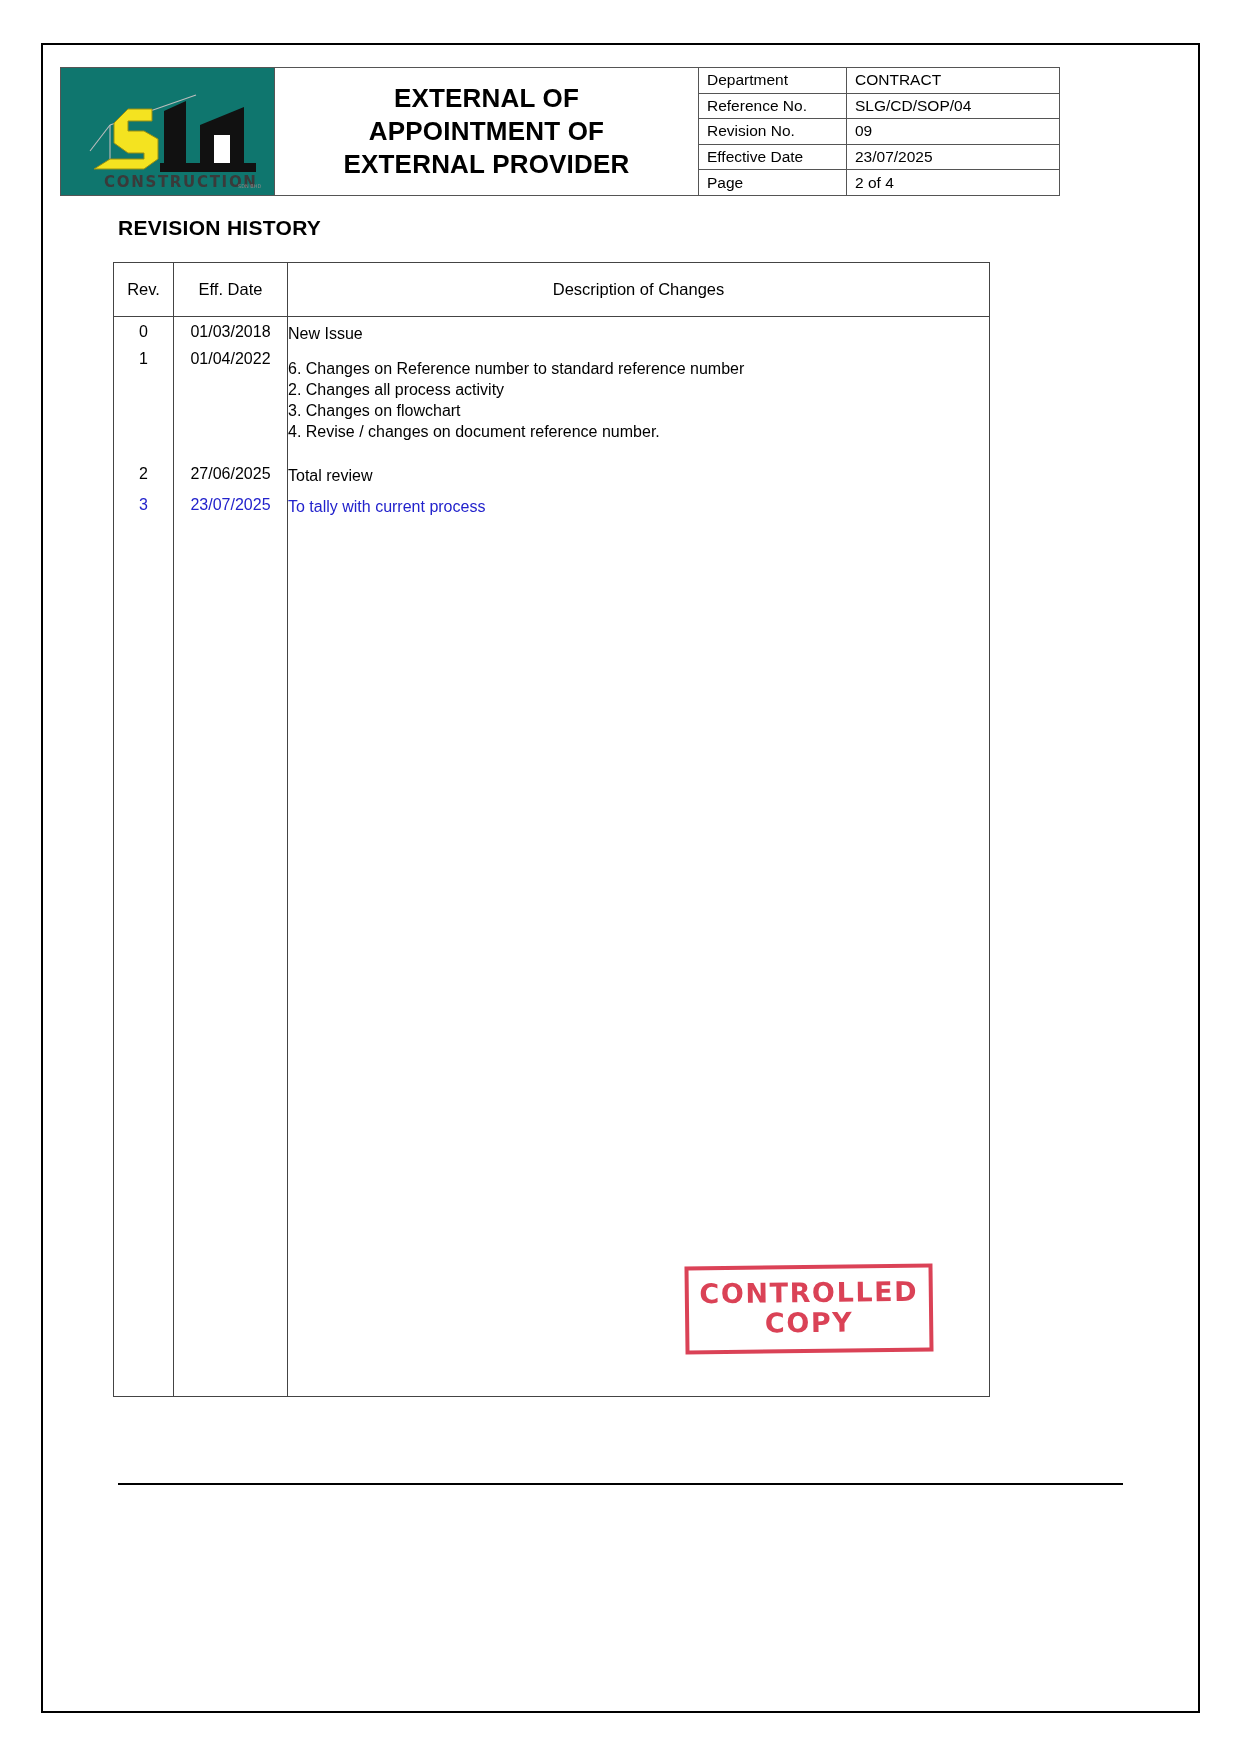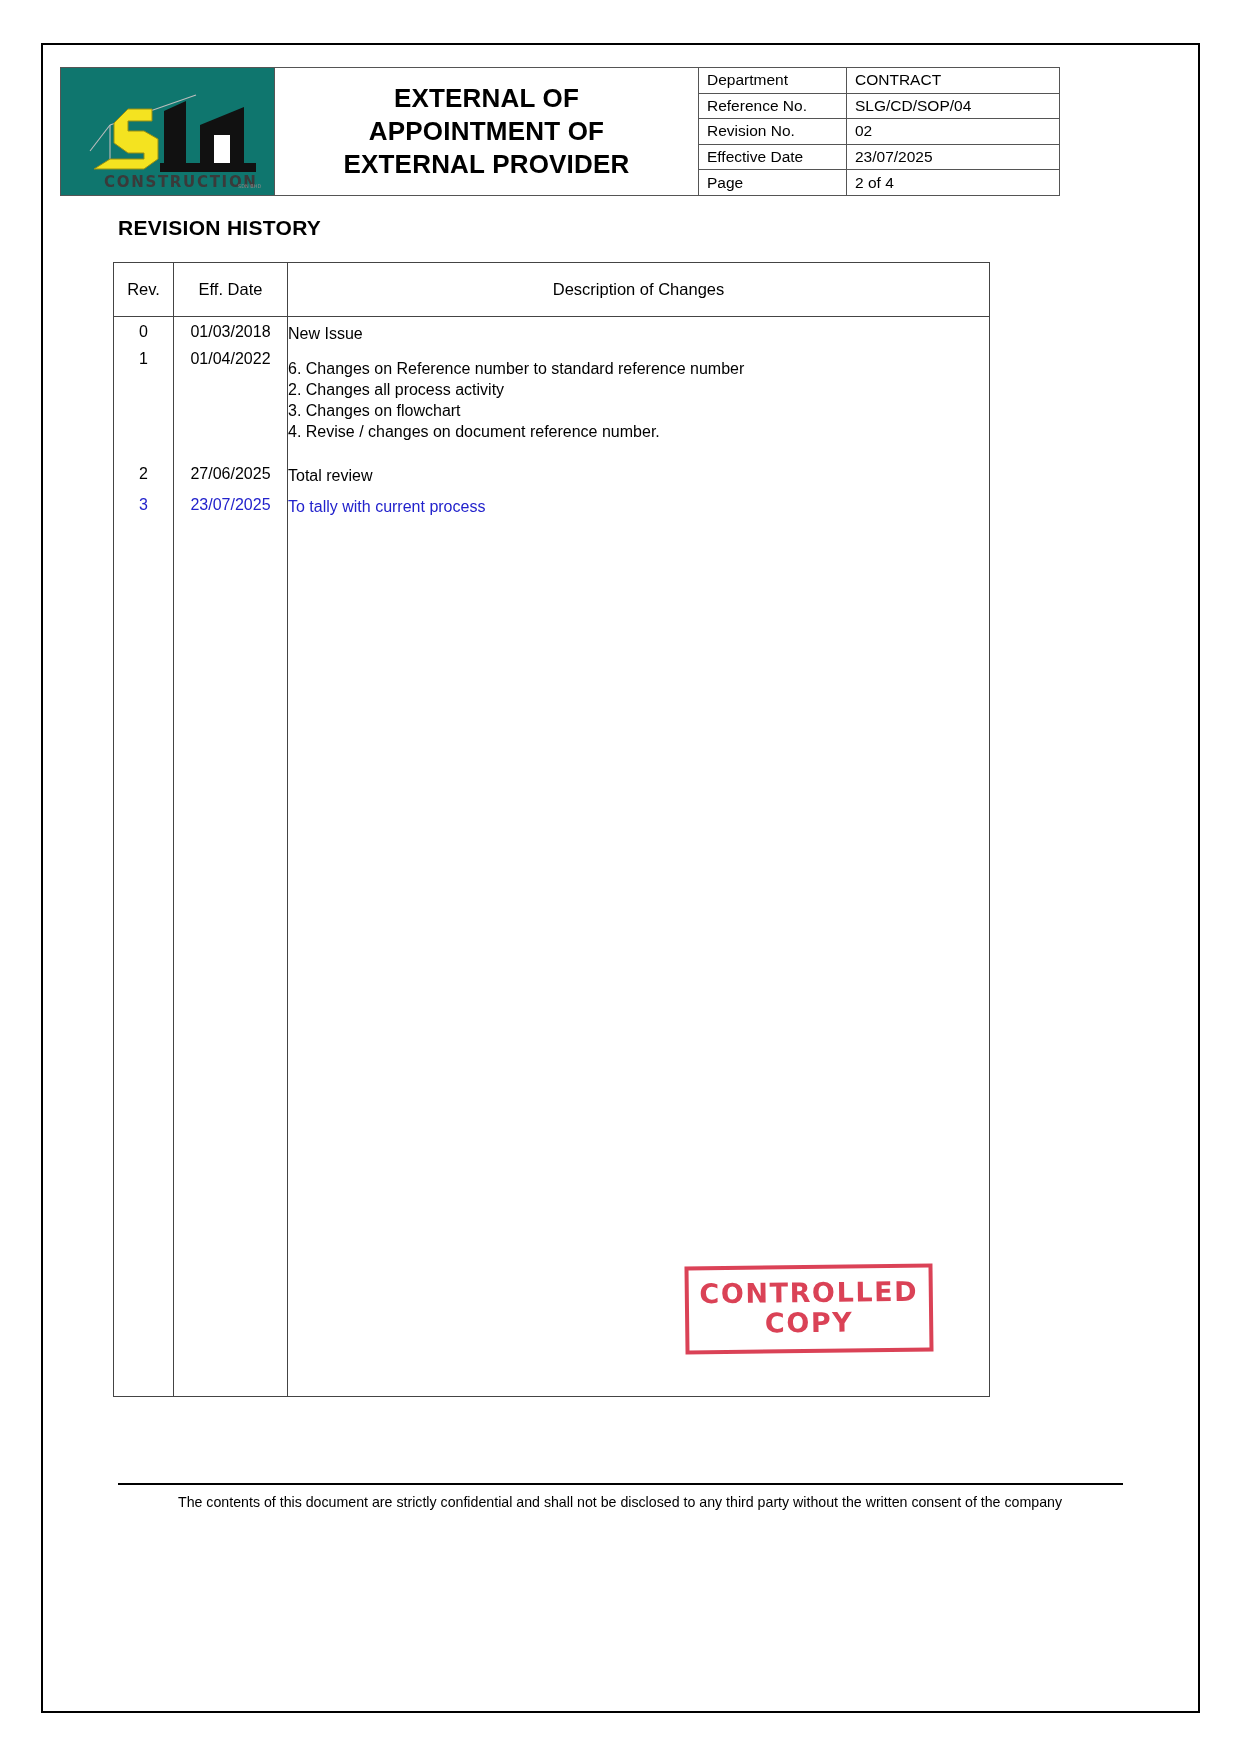--- a/index.html
+++ b/index.html
@@ -247,21 +247,21 @@
         <tr>
           <td class="meta-label">Department</td>
           <td class="meta-value">CONTRACT</td>
         </tr>
         <tr>
           <td class="meta-label">Reference No.</td>
           <td class="meta-value">SLG/CD/SOP/04</td>
         </tr>
         <tr>
           <td class="meta-label">Revision No.</td>
-          <td class="meta-value">02</td>
+          <td class="meta-value">09</td>
         </tr>
         <tr>
           <td class="meta-label">Effective Date</td>
           <td class="meta-value">23/07/2025</td>
         </tr>
         <tr>
           <td class="meta-label">Page</td>
           <td class="meta-value">2 of 4</td>
         </tr>
       </tbody>
@@ -319,14 +319,13 @@
       </tbody>
     </table>
   </div>
 
   <div class="stamp">
     <div class="stamp-line1">CONTROLLED</div>
     <div class="stamp-line2">COPY</div>
   </div>
 
   <div class="footer-rule"></div>
-  <div class="footer-text">The contents of this document are strictly confidential and shall not be disclosed to any third party without the written consent of the company</div>
 </div>
 
 </body></html>

